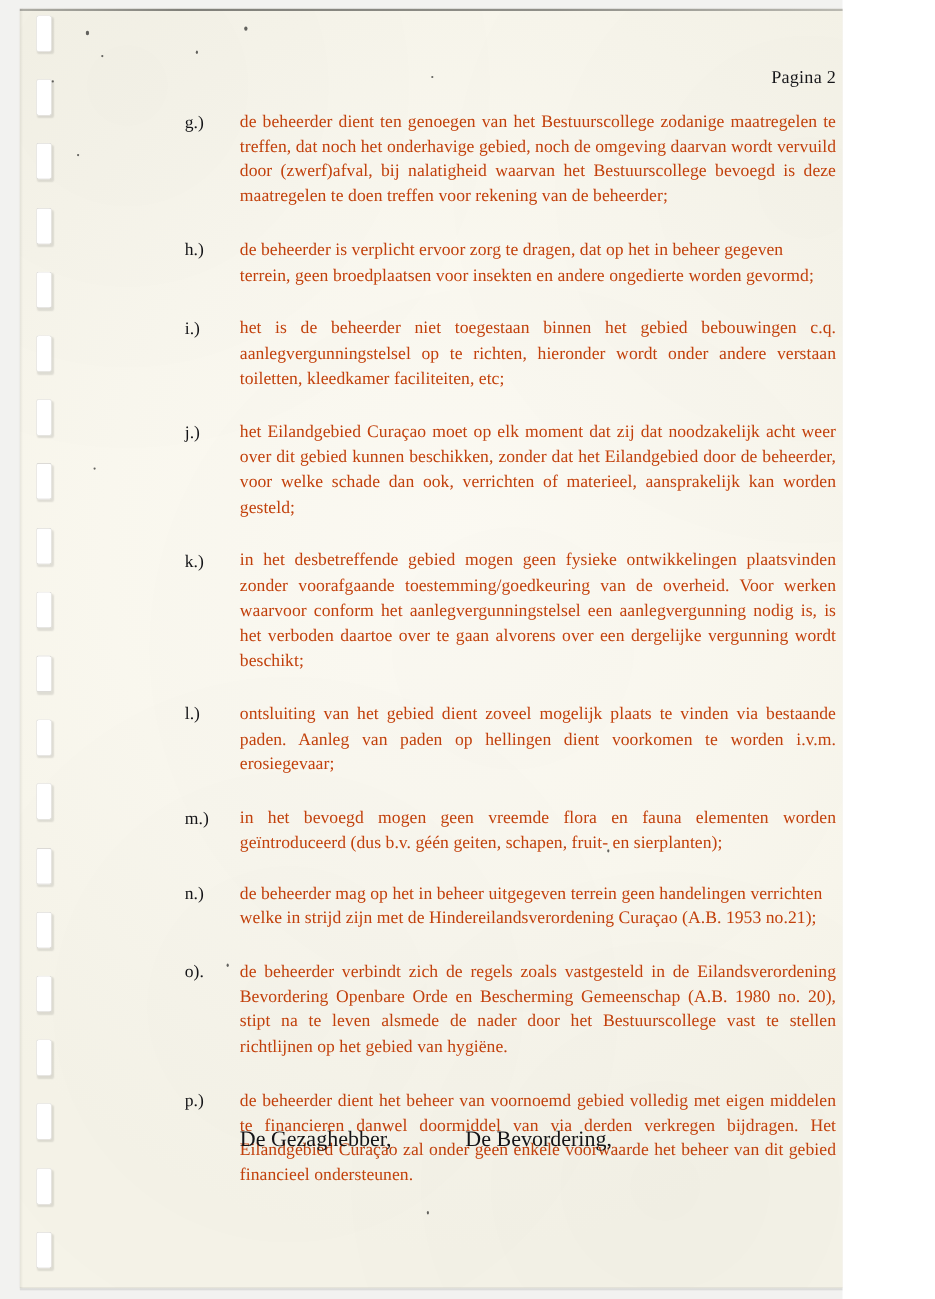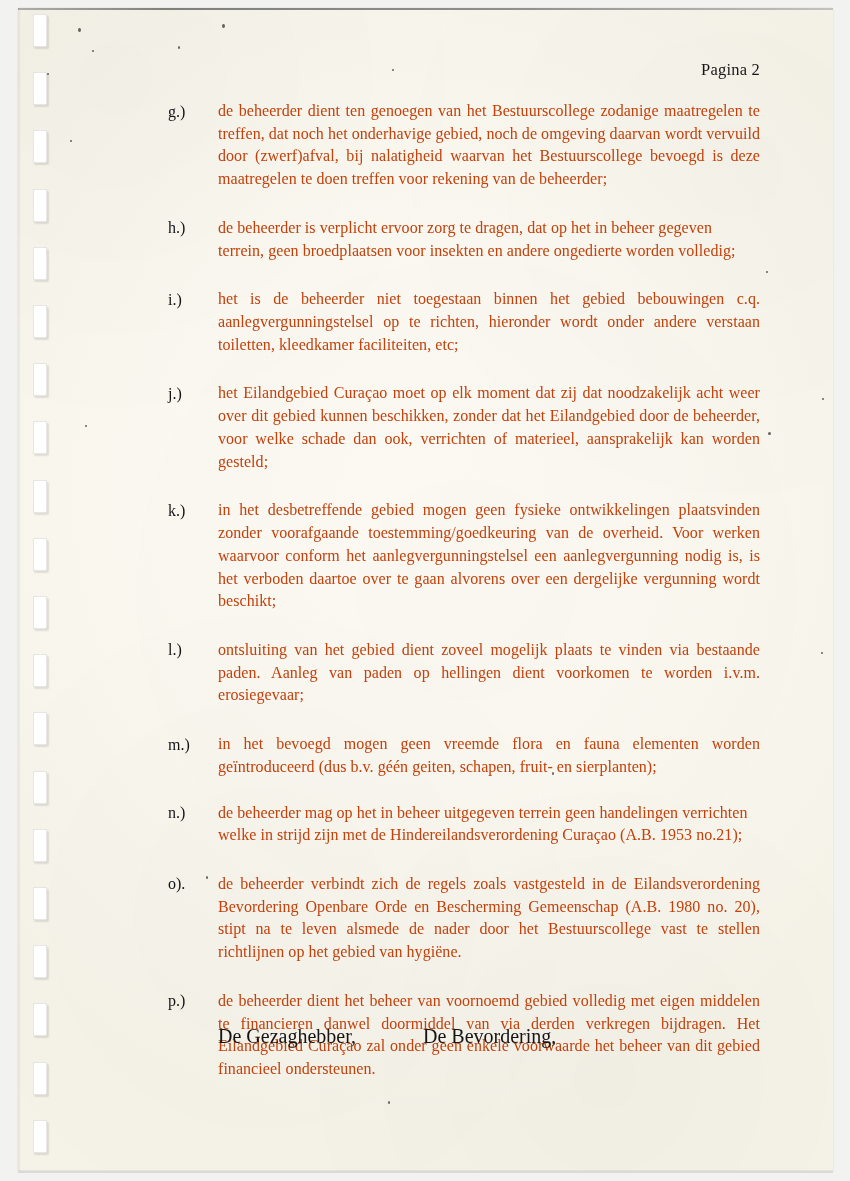--- a/index.html
+++ b/index.html
@@ -3,21 +3,21 @@
 <meta charset="utf-8">
 <style>
   html, body {
     margin: 0;
     padding: 0;
     background: #ffffff;
   }
 
   #scan {
     position: relative;
-    width: 850px;
+    width: 766px;
     height: 1181px;
     overflow: hidden;
     background: #fbfbfa;
     font-family: "Liberation Serif", "DejaVu Serif", serif;
   }
 
   
   .scanner-bed {
     position: absolute;
     inset: 0;
@@ -263,21 +263,21 @@
 
   <div class="page-header">Pagina 2</div>
 
   <div class="content" id="clause-container">
       <div class="clause gap-lg">
         <div class="clause-label">g.)</div>
         <div class="clause-text">de beheerder dient ten genoegen van het Bestuurscollege zodanige maatregelen te treffen, dat noch het onderhavige gebied, noch de omgeving daarvan wordt vervuild door (zwerf)afval, bij nalatigheid waarvan het Bestuurscollege bevoegd is deze maatregelen te doen treffen voor rekening van de beheerder;</div>
       </div>
       <div class="clause gap-lg">
         <div class="clause-label">h.)</div>
-        <div class="clause-text left-aligned">de beheerder is verplicht ervoor zorg te dragen, dat op het in beheer gegeven terrein, geen broedplaatsen voor insekten en andere ongedierte worden volledig;</div>
+        <div class="clause-text left-aligned">de beheerder is verplicht ervoor zorg te dragen, dat op het in beheer gegeven terrein, geen broedplaatsen voor insekten en andere ongedierte worden gevormd;</div>
       </div>
       <div class="clause gap-lg">
         <div class="clause-label">i.)</div>
         <div class="clause-text">het is de beheerder niet toegestaan binnen het gebied bebouwingen c.q. aanlegvergunningstelsel op te richten, hieronder wordt onder andere verstaan toiletten, kleedkamer faciliteiten, etc;</div>
       </div>
       <div class="clause gap-lg">
         <div class="clause-label">j.)</div>
         <div class="clause-text">het Eilandgebied Curaçao moet op elk moment dat zij dat noodzakelijk acht weer over dit gebied kunnen beschikken, zonder dat het Eilandgebied door de beheerder, voor welke schade dan ook, verrichten of materieel, aansprakelijk kan worden gesteld;</div>
       </div>
       <div class="clause gap-lg">

